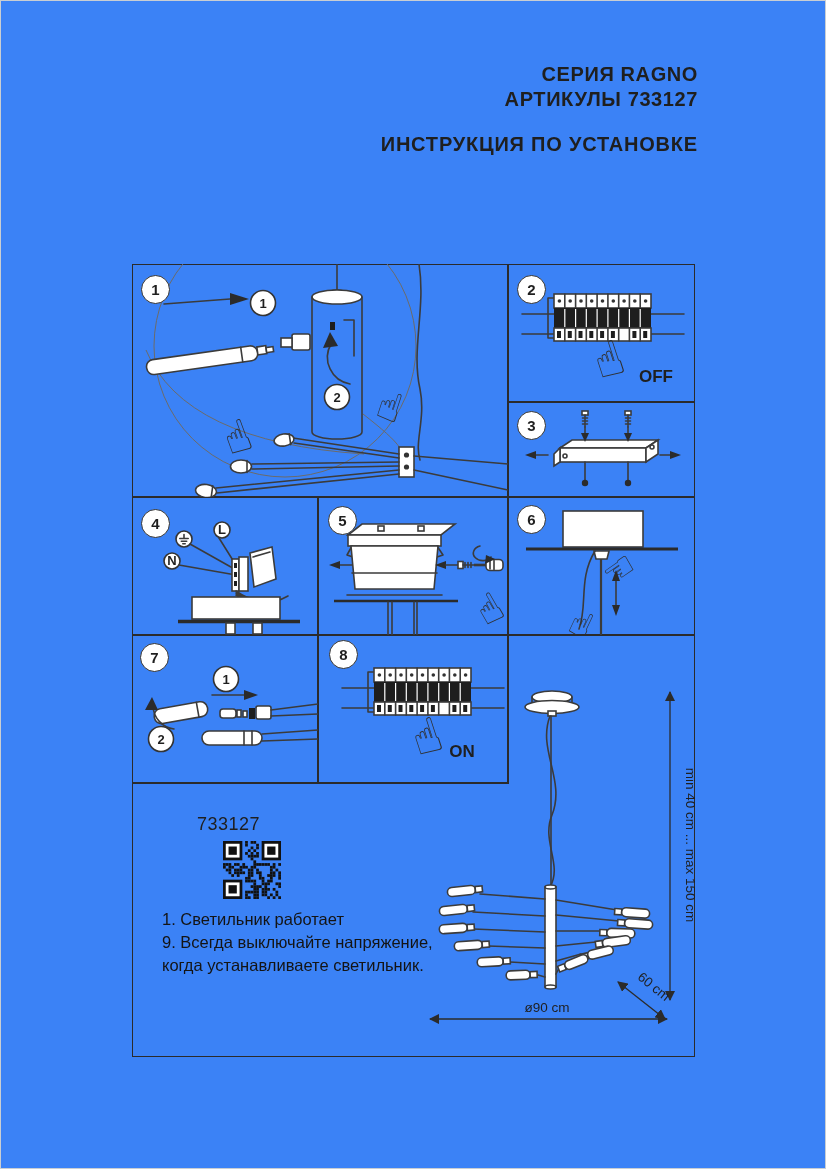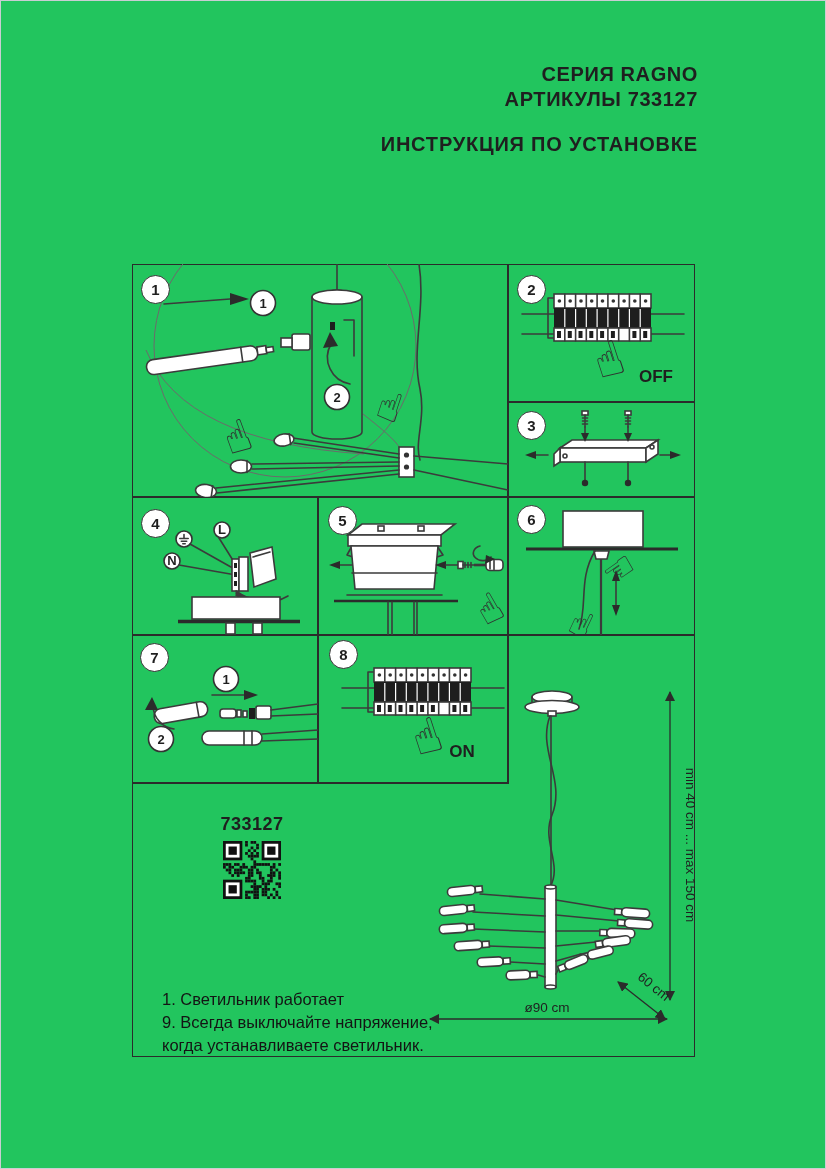--- a/index.html
+++ b/index.html
@@ -1,16 +1,16 @@
 <!DOCTYPE html>
 <html><head>
 <meta charset="utf-8">
 <style>
   html,body{margin:0;padding:0;background:#e9e9e9;}
-  .page{position:relative;width:826px;height:1169px;background:#22c55e;margin:0 auto;
+  .page{position:relative;width:826px;height:1169px;background:#3b82f6;margin:0 auto;
         box-shadow:inset 0 0 0 1px #c9ced3;overflow:hidden;
         font-family:"Liberation Sans",sans-serif;color:#1f1f1f;}
   
   .header{position:absolute;top:62px;right:128px;text-align:right;}
   .h-line{font-weight:bold;font-size:20px;letter-spacing:.6px;line-height:25px;}
   .h-art{}
   .h-title{margin-top:19px;font-weight:bold;font-size:20px;letter-spacing:.8px;line-height:27px;}
   
   .frame{position:absolute;left:132px;top:264px;width:563px;height:793px;border:1.7px solid #2b2b2b;box-sizing:border-box;}
   .gl{position:absolute;background:#2b2b2b;}
@@ -22,24 +22,24 @@
   svg .blk{fill:#1e1e1e;stroke:none;}
   svg text{font-family:"Liberation Sans",sans-serif;fill:#1f1f1f;}
   .hand{font-family:"DejaVu Sans",sans-serif;fill:#2f2f2f;}
   .stepnum{position:absolute;width:27px;height:27px;border:1.8px solid #333;border-radius:50%;
            background:#fff;display:flex;align-items:center;justify-content:center;
            font-weight:bold;font-size:15px;z-index:5;}
   .svgnum circle{fill:#fff;stroke:#333;stroke-width:1.6;}
   .svgnum text{font-weight:bold;font-size:13px;text-anchor:middle;}
   .switch-label{font-weight:bold;font-size:17px;text-anchor:middle;}
   
-  .art-num{position:absolute;left:197px;top:814px;width:110px;text-align:center;
-           font-weight:bold;font-size:18px;letter-spacing:.5px;}
+  .art-num{position:absolute;left:197px;top:814px;width:110px;
+           font-weight:normal;font-size:18px;letter-spacing:.5px;}
   .qr{position:absolute;left:223px;top:841px;}
-  .notes{position:absolute;left:162px;top:988px;width:300px;font-size:16.5px;line-height:23px;color:#141414;}
+  .notes{position:absolute;left:162px;top:908px;width:300px;font-size:16.5px;line-height:23px;color:#141414;}
   .dim-text{font-size:13.5px;fill:#1f1f1f;}
 </style>
 </head>
 <body>
 
 <div class="page">
 
   <div class="header">
     <div class="h-line">СЕРИЯ RAGNO</div>
     <div class="h-line h-art">АРТИКУЛЫ 733127</div>

